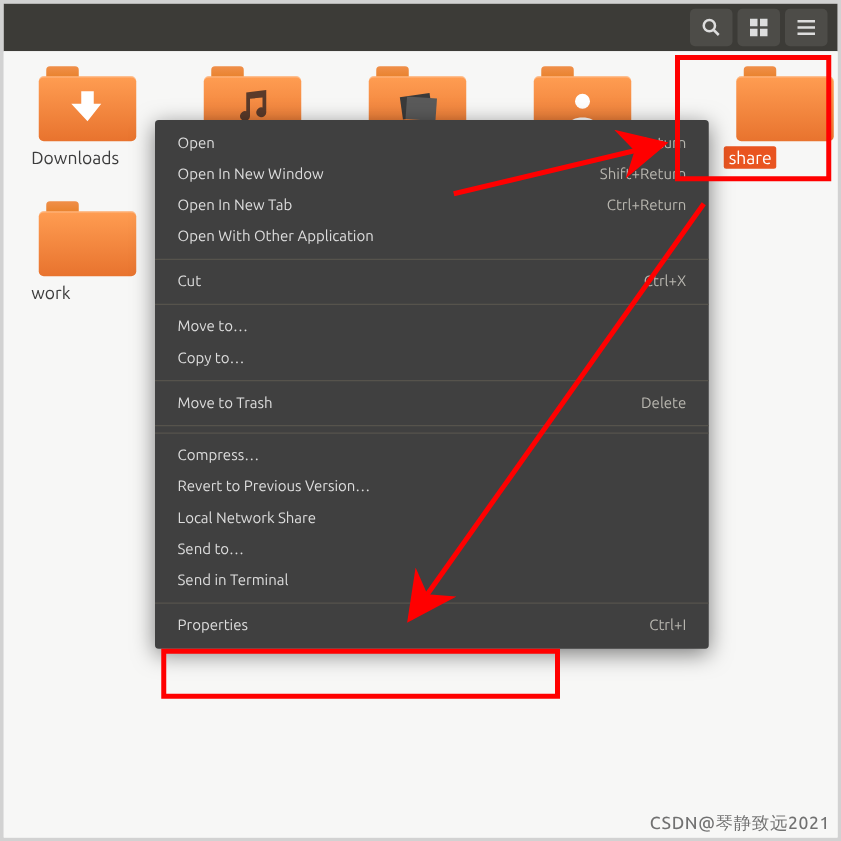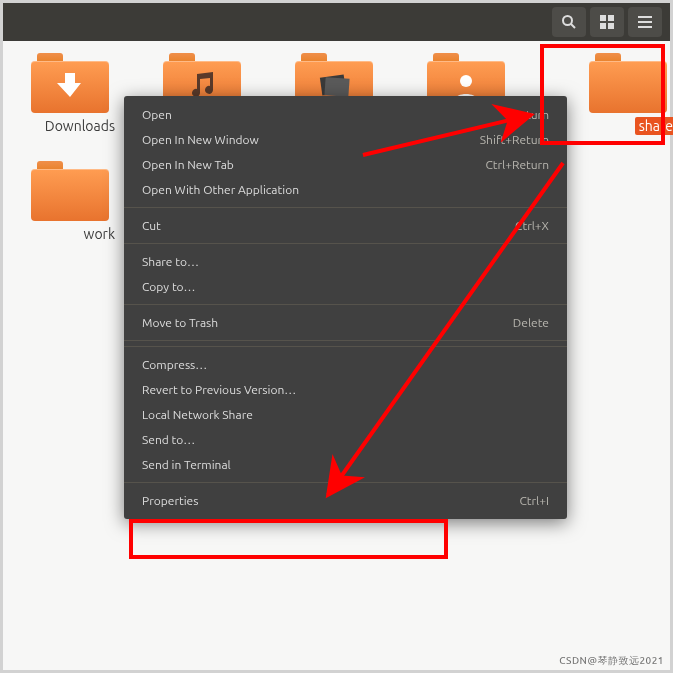--- a/index.html
+++ b/index.html
@@ -1,34 +1,34 @@
 <!DOCTYPE html>
 <html><head>
 <meta charset="utf-8">
 <style>
 html,body{margin:0;padding:0;width:673px;height:673px;overflow:hidden;font-family:Ubuntu,"DejaVu Sans",sans-serif;background:#fff}
 .outer{position:relative;width:673px;height:673px;border:3px solid #d2d2d2;box-sizing:border-box}
 .headerbar{position:absolute;top:0;left:0;right:0;height:38px;background:#3c3b37;display:flex;justify-content:flex-end;align-items:center;padding-right:8px;gap:4px}
 .hbtn{width:34px;height:30px;background:#4d4c48;border-radius:4px;display:flex;align-items:center;justify-content:center;color:#ddd}
 .hbtn svg{fill:#ddd}
 .desktop{position:absolute;top:38px;left:0;right:0;bottom:0;background:#f7f7f6}
-.folder{position:absolute;width:98px;text-align:right}
+.folder{position:absolute;width:98px;text-align:left}
 .folder .ficon{width:78px;height:60px;margin:0 auto;position:relative}
 .ftab{position:absolute;top:0;left:6px;width:26px;height:12px;background:linear-gradient(#f08f4a,#e67e22);border-radius:3px 3px 0 0}
 .fbody{position:absolute;top:8px;left:0;right:0;bottom:0;background:linear-gradient(#ff9d52,#e8732e);border-radius:4px;box-shadow:inset 0 1px 0 rgba(255,255,255,.3)}
 .foverlay{position:absolute;top:18px;left:50%;transform:translateX(-50%);width:38px;height:30px;display:flex;align-items:center;justify-content:center}
 .flabel{margin-top:4px;font-size:14px;color:#3c3c3c;display:inline-block;padding:1px 4px}
 .flabel.sel{background:#e95420;color:#fff;border-radius:2px}
 .redbox{position:absolute;border:4px solid #f00;pointer-events:none}
 .ctxmenu{position:absolute;top:93px;left:121px;width:443px;background:#404040;color:#ddd;font-size:12px;padding:6px 0;box-shadow:0 4px 18px rgba(0,0,0,.5);border-radius:3px}
 .ctxmenu .item{display:flex;justify-content:space-between;padding:6px 18px;cursor:default;white-space:nowrap}
 .ctxmenu .item .accel{color:#b8b6af}
 .ctxmenu .sep{height:1px;background:#56534c;margin:5px 0}
 .arrow-svg{position:absolute;top:0;left:0;pointer-events:none}
-.watermark{position:absolute;bottom:2px;right:6px;font-size:10px;color:rgba(0,0,0,.55);font-weight:500;letter-spacing:.5px;text-shadow:0 0 2px rgba(255,255,255,.6)}
+.watermark{position:absolute;bottom:2px;right:6px;font-size:14px;color:rgba(0,0,0,.55);font-weight:500;letter-spacing:.5px;text-shadow:0 0 2px rgba(255,255,255,.6)}
 </style>
 </head>
 <body>
 
 <div class="outer">
 
   <div class="headerbar">
     <div class="hbtn">
       <svg width="16" height="16" viewBox="0 0 16 16">
           <circle cx="6.5" cy="6.5" r="4.5" fill="none" stroke="#ddd" stroke-width="2"></circle>
@@ -143,21 +143,21 @@
         <span>Open With Other Application</span>
         <span class="accel"></span>
       </div>
     <div class="sep"></div>
     <div class="item">
         <span>Cut</span>
         <span class="accel">Ctrl+X</span>
       </div>
     <div class="sep"></div>
     <div class="item">
-        <span>Share to…</span>
+        <span>Move to…</span>
         <span class="accel"></span>
       </div>
     <div class="item">
         <span>Copy to…</span>
         <span class="accel"></span>
       </div>
     <div class="sep"></div>
     <div class="item">
         <span>Move to Trash</span>
         <span class="accel">Delete</span>

